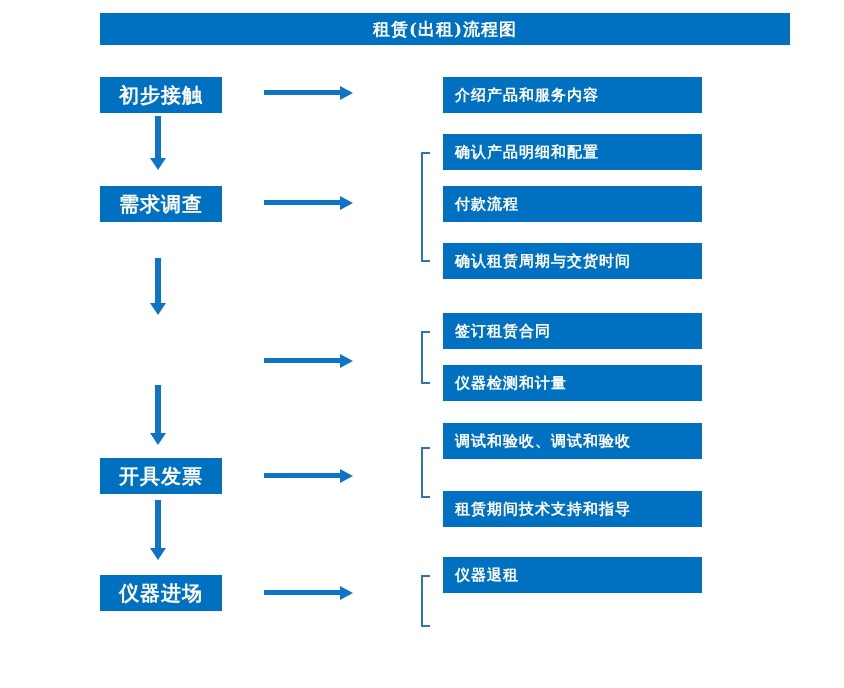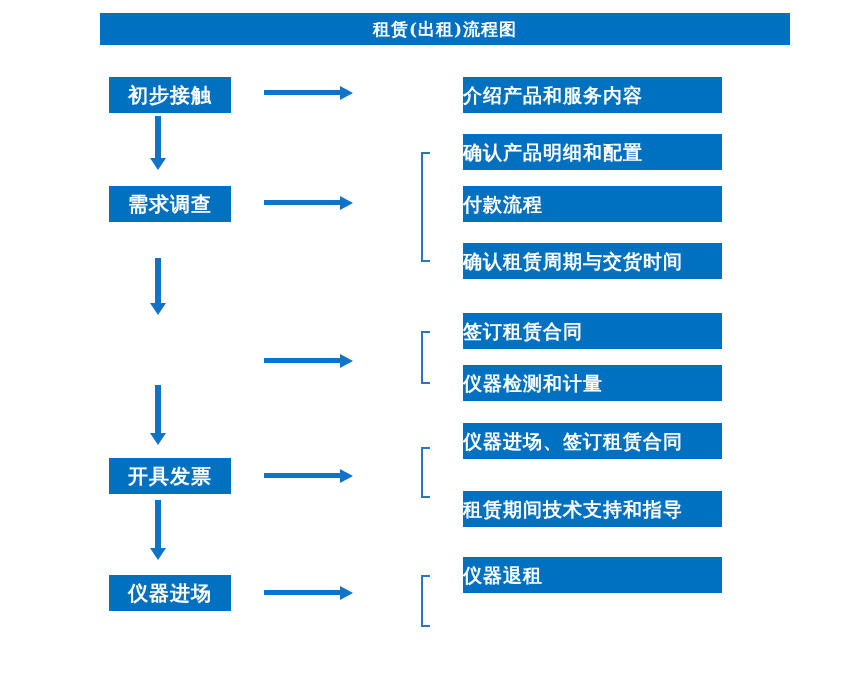--- a/index.html
+++ b/index.html
@@ -18,27 +18,26 @@
     position:absolute;left:100px;top:13px;width:690px;height:32px;
     background:var(--primary);color:var(--boxtext);
     font-size:17px;font-weight:bold;line-height:32px;text-align:center;
     letter-spacing:1px;
   }
   .step-box{
     position:absolute;left:100px;width:122px;height:36px;
     background:var(--primary);color:var(--boxtext);
     font-size:20px;font-weight:bold;line-height:36px;text-align:center;
     letter-spacing:1px;
-    margin-left:9px;
   }
   .out-box{
-    position:absolute;left:463px;width:259px;height:36px;
+    position:absolute;left:443px;width:259px;height:36px;
     background:var(--primary);color:var(--boxtext);
-    font-size:19px;font-weight:bold;line-height:36px;text-align:left;
-    box-sizing:border-box;letter-spacing:1px;white-space:nowrap;
+    font-size:15px;font-weight:bold;line-height:36px;text-align:left;
+    padding-left:12px;box-sizing:border-box;letter-spacing:1px;white-space:nowrap;
   }
   .varrow{position:absolute;left:150px;width:16px;}
   .vshaft{position:absolute;left:5px;top:0;width:6px;background:var(--arrow);}
   .vhead{
     position:absolute;left:0;bottom:0;width:0;height:0;
     border-left:8px solid transparent;border-right:8px solid transparent;
     border-top:12px solid var(--arrow);
   }
   .harrow{position:absolute;left:264px;width:89px;height:14px;}
   .hshaft{position:absolute;left:0;top:4px;width:76px;height:5px;background:var(--arrow);}
@@ -107,21 +106,21 @@
 
   <div class="out-box" style="top:77px">介绍产品和服务内容</div>
 
   <div class="out-box" style="top:134px">确认产品明细和配置</div>
   <div class="out-box" style="top:186px">付款流程</div>
   <div class="out-box" style="top:243px">确认租赁周期与交货时间</div>
 
   <div class="out-box" style="top:313px">签订租赁合同</div>
   <div class="out-box" style="top:365px">仪器检测和计量</div>
 
-  <div class="out-box" style="top:423px">仪器进场、签订租赁合同</div>
+  <div class="out-box" style="top:423px">调试和验收、调试和验收</div>
   <div class="out-box" style="top:491px">租赁期间技术支持和指导</div>
 
   <div class="out-box" style="top:557px">仪器退租</div>
 
   <div class="bracket" style="top:152px;height:110px"></div>
   <div class="bracket" style="top:331px;height:53px"></div>
   <div class="bracket" style="top:447px;height:51px"></div>
   <div class="bracket" style="top:575px;height:52px"></div>
 
 </div>

